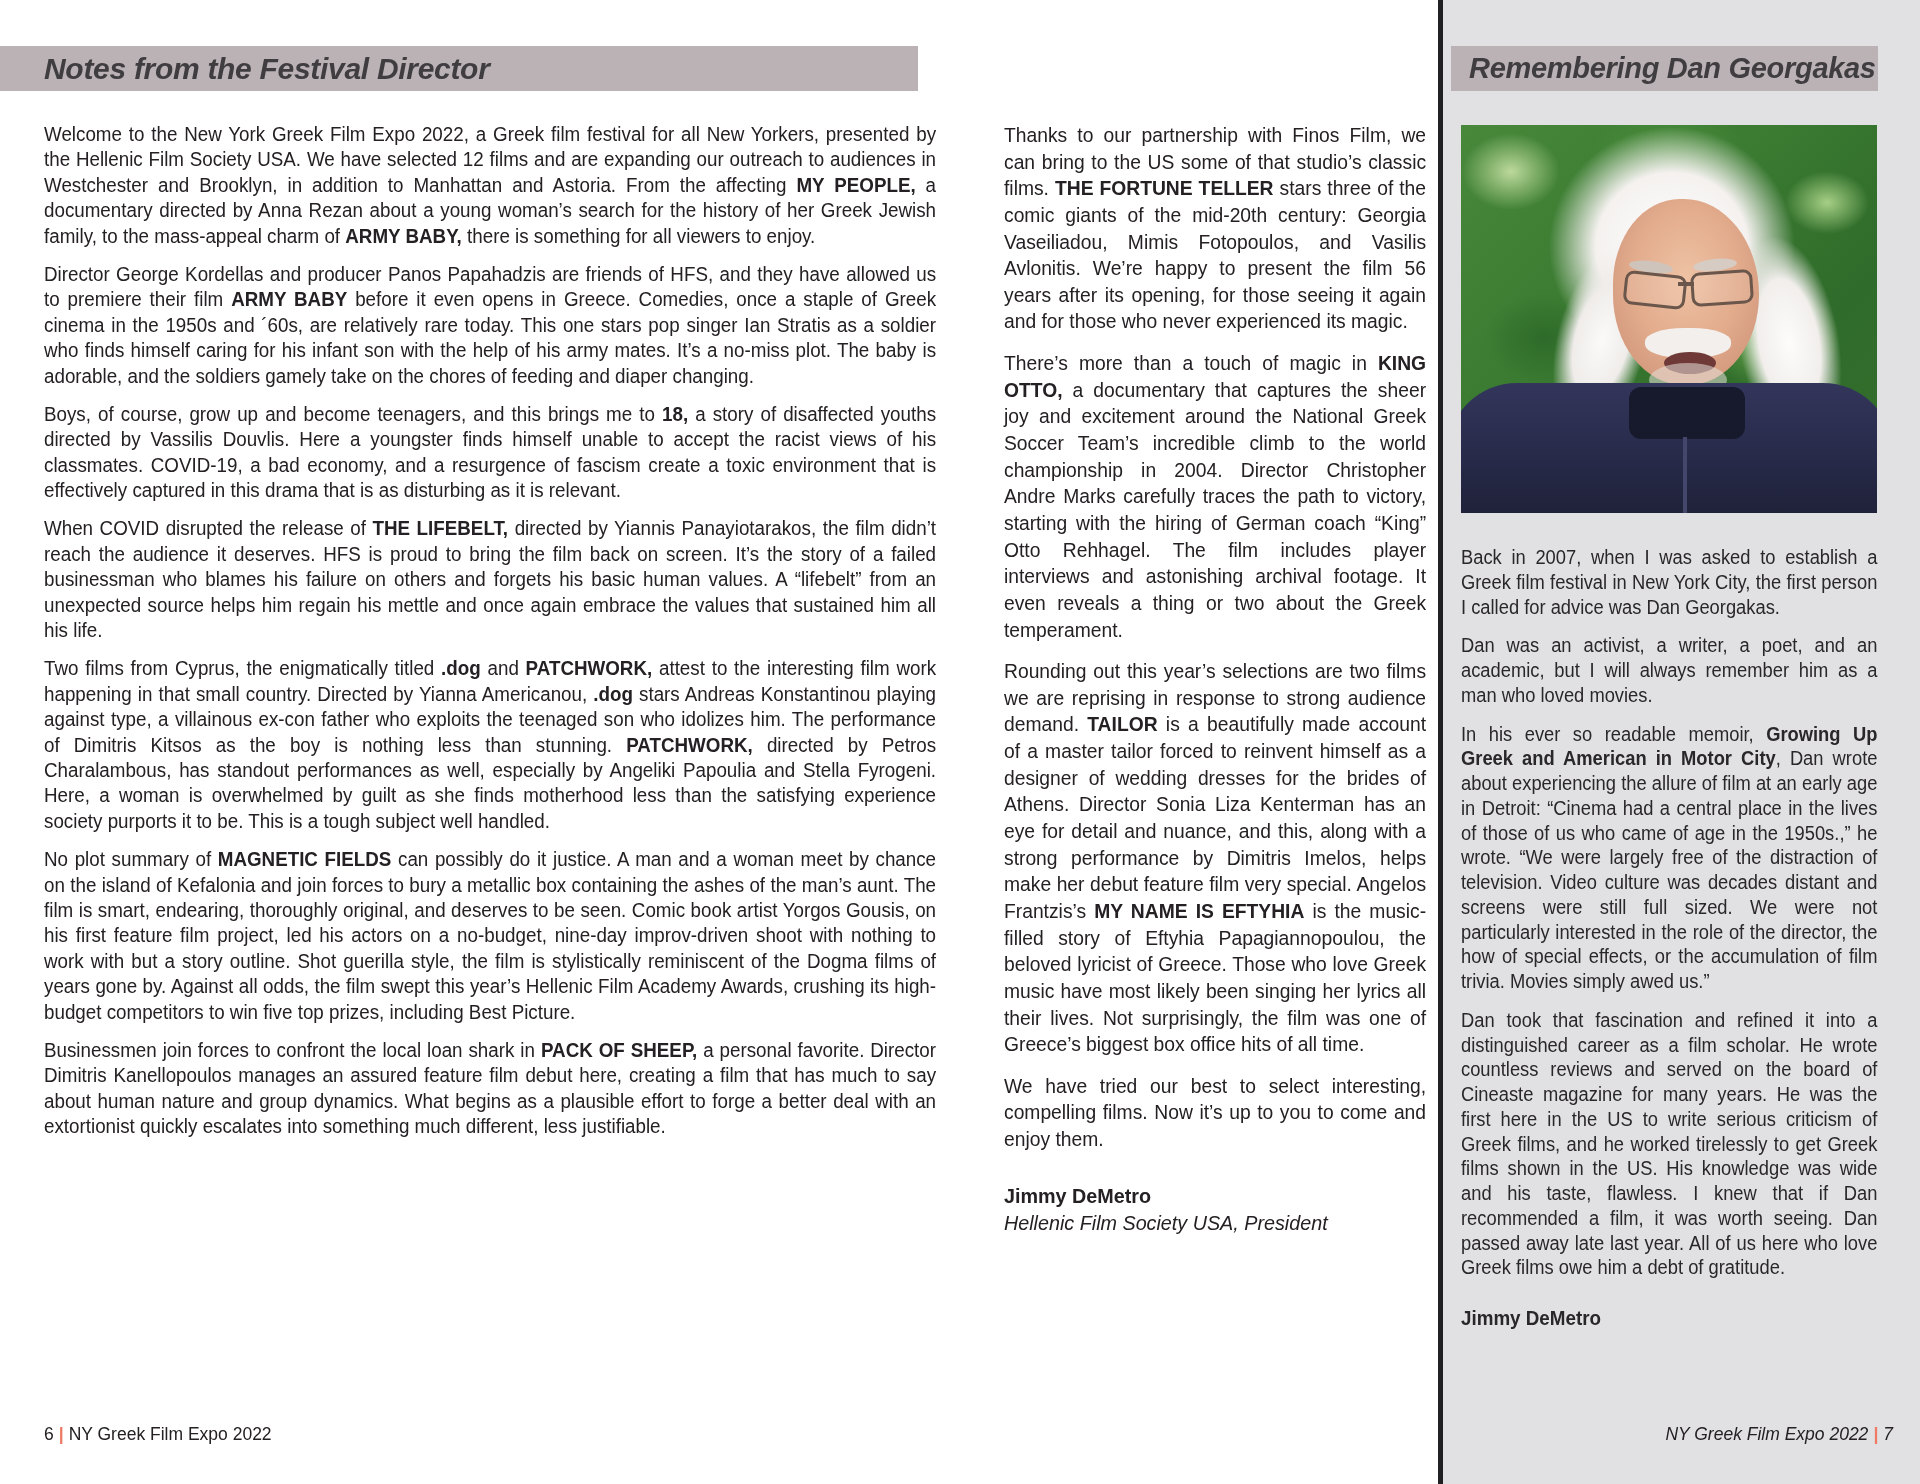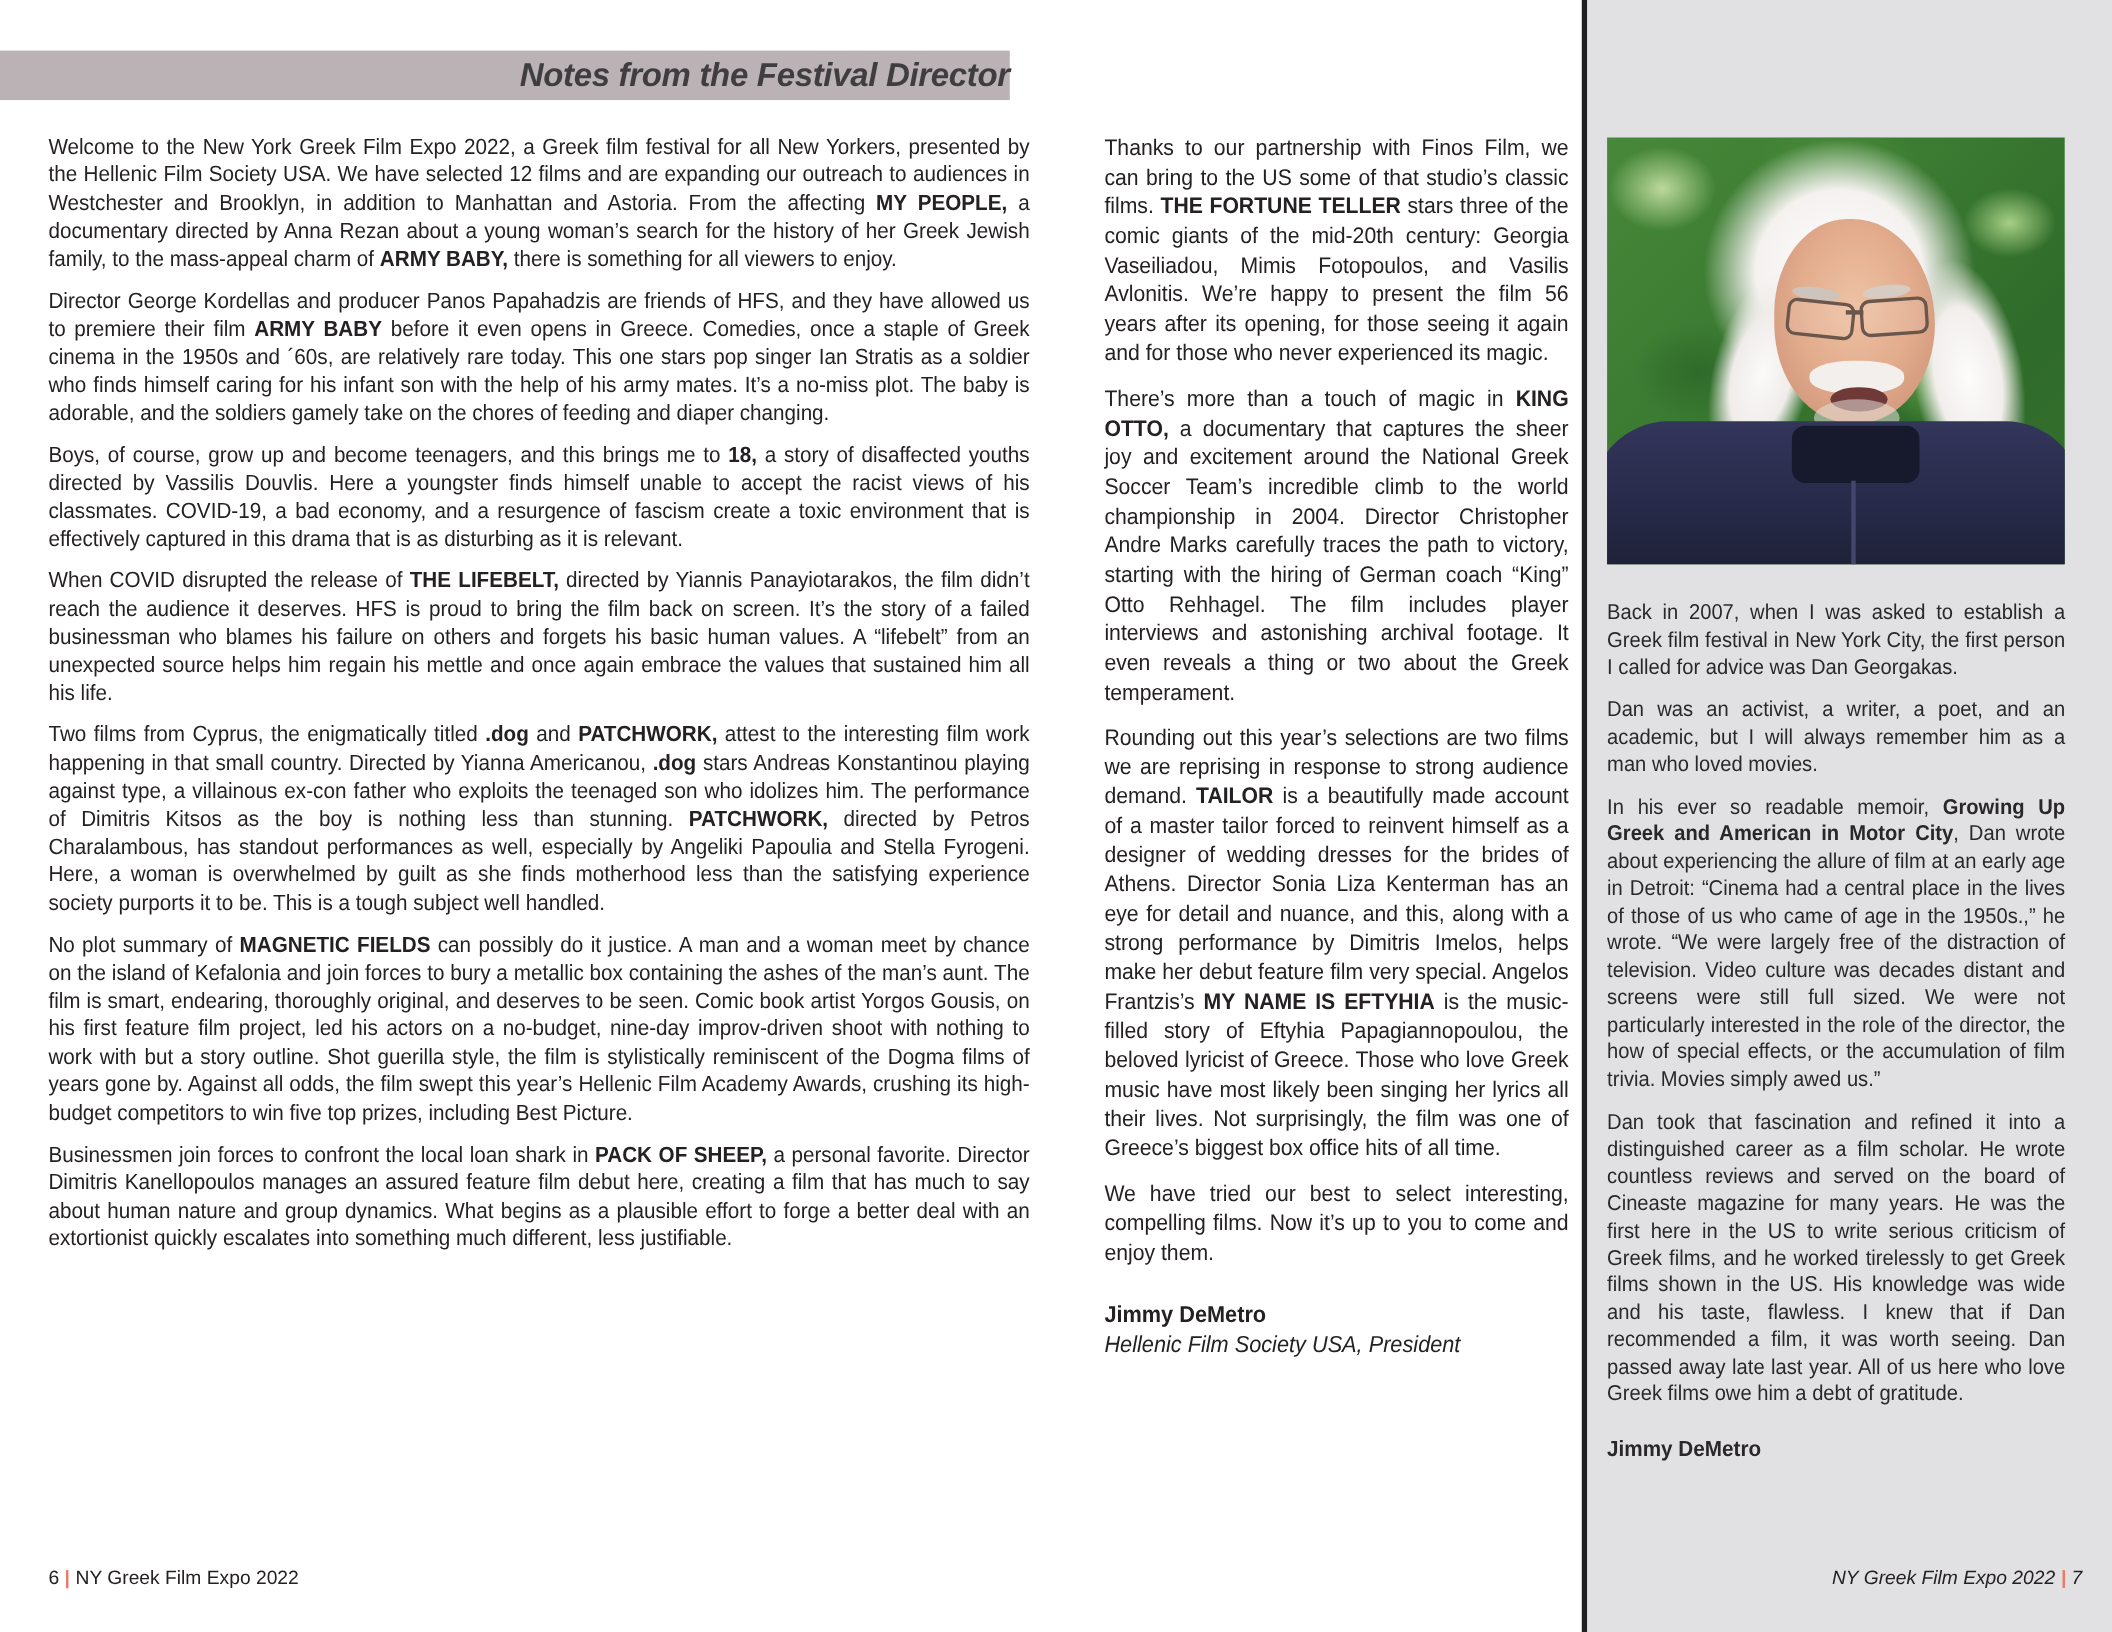--- a/index.html
+++ b/index.html
@@ -5,21 +5,21 @@
   html,body{margin:0;padding:0;}
   body{
     width:1920px;height:1484px;overflow:hidden;background:#ffffff;
     font-family:"Liberation Sans","DejaVu Sans",sans-serif;
     -webkit-font-smoothing:antialiased;
   }
   .spread{position:relative;width:1920px;height:1484px;background:#ffffff;}
 
   
   .left-page{position:absolute;left:0;top:0;width:1438px;height:1484px;background:#ffffff;}
-  .bar{background:#bab2b5;text-align:right;}
+  .bar{background:#bab2b5;}
   .bar-left{position:absolute;left:0;top:46px;width:918px;height:45px;}
   .bar-title{
     display:block;font-style:italic;font-weight:700;color:#403d40;
     font-size:30px;line-height:45px;padding-left:44px;white-space:nowrap;
     letter-spacing:-0.3px;
   }
   .textcol{color:#242023;text-align:justify;transform-origin:0 0;}
   .col1{
     position:absolute;left:44px;top:122px;width:950px;transform:scaleX(0.939);
     font-size:20px;line-height:1.27;
@@ -123,20 +123,23 @@
     </div>
 
     <div class="footer footer-left">
       <span>6</span><span class="pipe">|</span><span>NY Greek Film Expo 2022</span>
     </div>
   </div>
 
   <div class="gutter"></div>
 
   <div class="right-page">
+    <div class="bar bar-right">
+      <span class="bar-title">Remembering Dan Georgakas</span>
+    </div>
 
     <div class="photo" title="Portrait of Dan Georgakas smiling: long white hair, eyeglasses, white mustache, dark navy zip jacket over dark turtleneck, green foliage background">
       <div class="ph hair-main"></div>
       <div class="ph hair-left"></div>
       <div class="ph hair-right"></div>
       <div class="ph face"></div>
       <div class="ph brow-l"></div>
       <div class="ph brow-r"></div>
       <div class="ph glass-l"></div>
       <div class="ph glass-r"></div>

